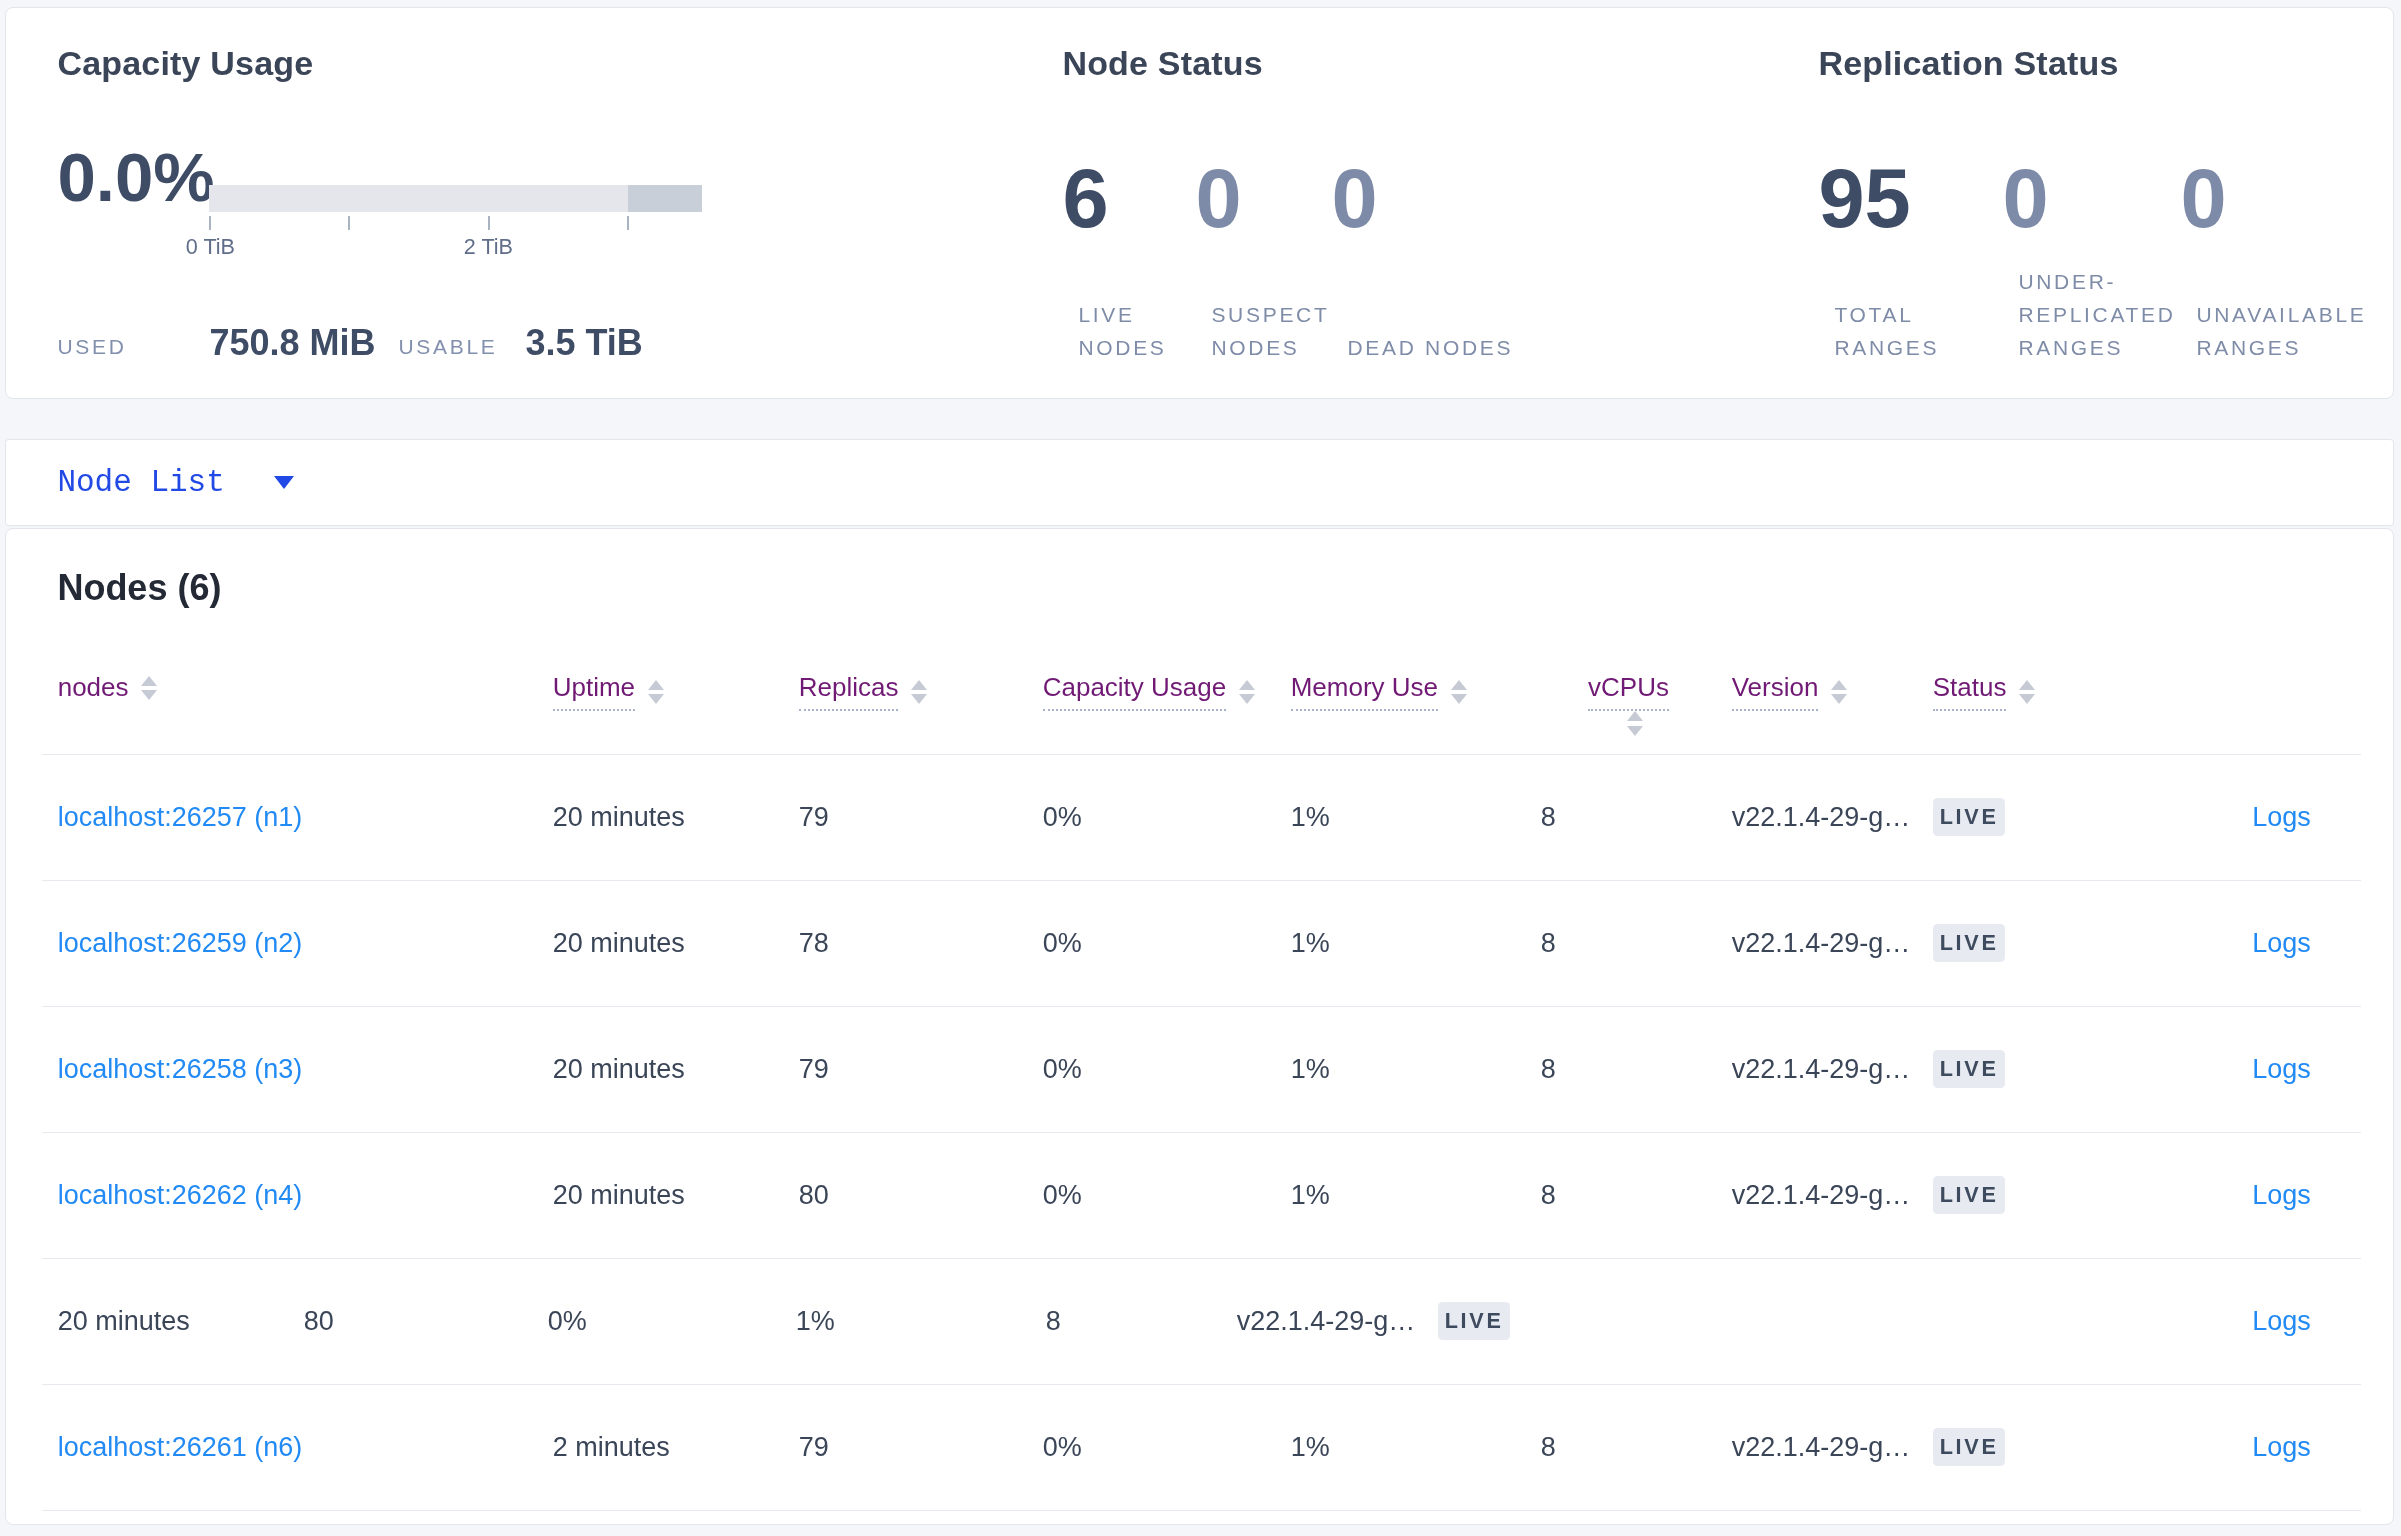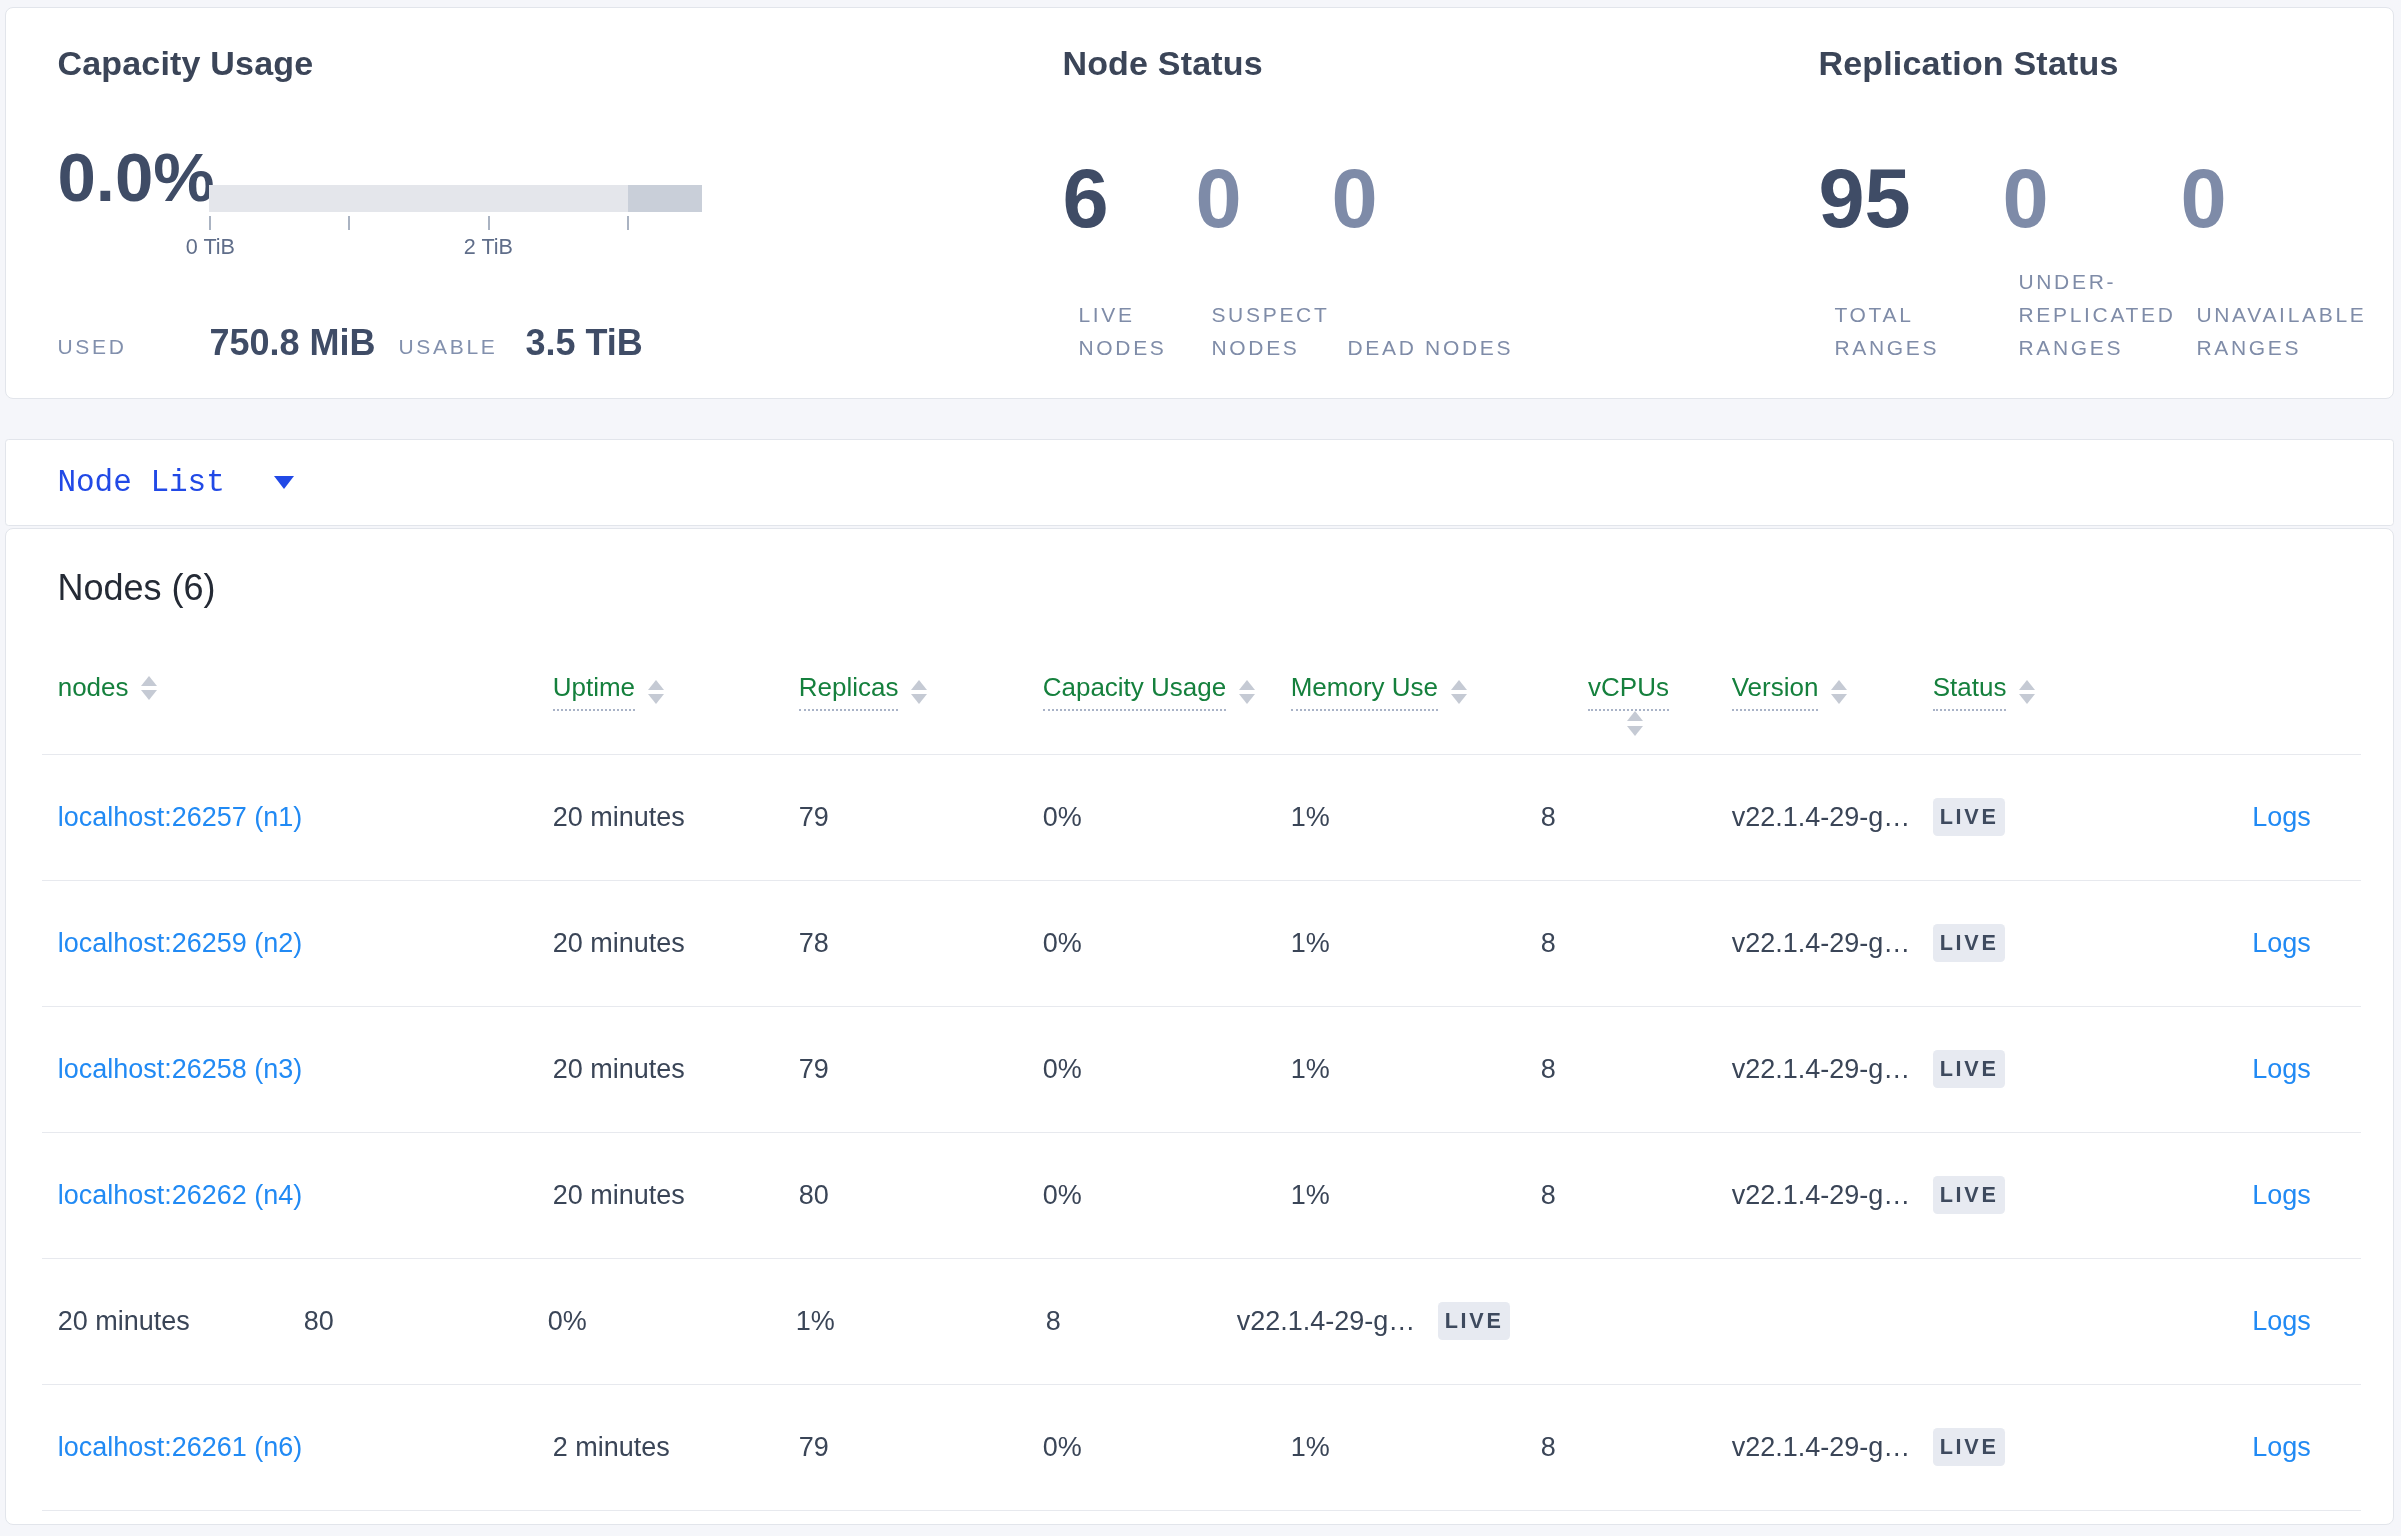--- a/index.html
+++ b/index.html
@@ -73,37 +73,37 @@
   .caret-down {
     margin-left:49px; width:0; height:0;
     border-left:10.8px solid transparent; border-right:10.8px solid transparent;
     border-top:13.5px solid #2149e6;
   }
 
   
   .table-card { margin-top:1.8px; height:997px; position:relative; }
   .nodes-heading {
     position:absolute; top:38px; left:51px;
-    font-size:36px; font-weight:400; color:#242a35;
+    font-size:36px; font-weight:700; color:#242a35;
   }
   .ntable { position:absolute; top:144px; left:36px; right:32px; }
   .hrow { display:flex; align-items:flex-start; padding-bottom:18px; border-bottom:1.8px solid #e7e9ee; }
   .drow { display:flex; align-items:center; height:126px; border-bottom:1.8px solid #e7e9ee; }
   .col { flex:0 0 auto; padding-left:15.3px; }
   .c-nodes    { width:495px; }
   .c-uptime   { width:246px; }
   .c-replicas { width:244px; }
   .c-capacity { width:248px; }
   .c-memory   { width:250px; }
   .c-vcpus    { width:191px;flex-direction:column; }
   .c-version  { width:201px; }
   .c-status   { width:180px; }
   .c-logs     { flex:1 1 auto; text-align:right; padding-right:50px; }
 
-  .hcell { display:flex; align-items:center; font-size:26px; font-weight:500; color:#15803d; cursor:pointer; }
+  .hcell { display:flex; align-items:center; font-size:26px; font-weight:500; color:#701a75; cursor:pointer; }
   .hlabel { line-height:1.15; }
   .hlabel.dotted { border-bottom:2.7px dotted #a9b3c7; padding-bottom:6.3px; }
   .sort-icon { display:inline-flex; flex-direction:column; margin-left:12.6px; }
   .sort-icon .up {
     width:0; height:0; border-left:8px solid transparent; border-right:8px solid transparent;
     border-bottom:10px solid #c5cad4; margin-bottom:4.5px;
   }
   .sort-icon .down {
     width:0; height:0; border-left:8px solid transparent; border-right:8px solid transparent;
     border-top:10px solid #c5cad4;

